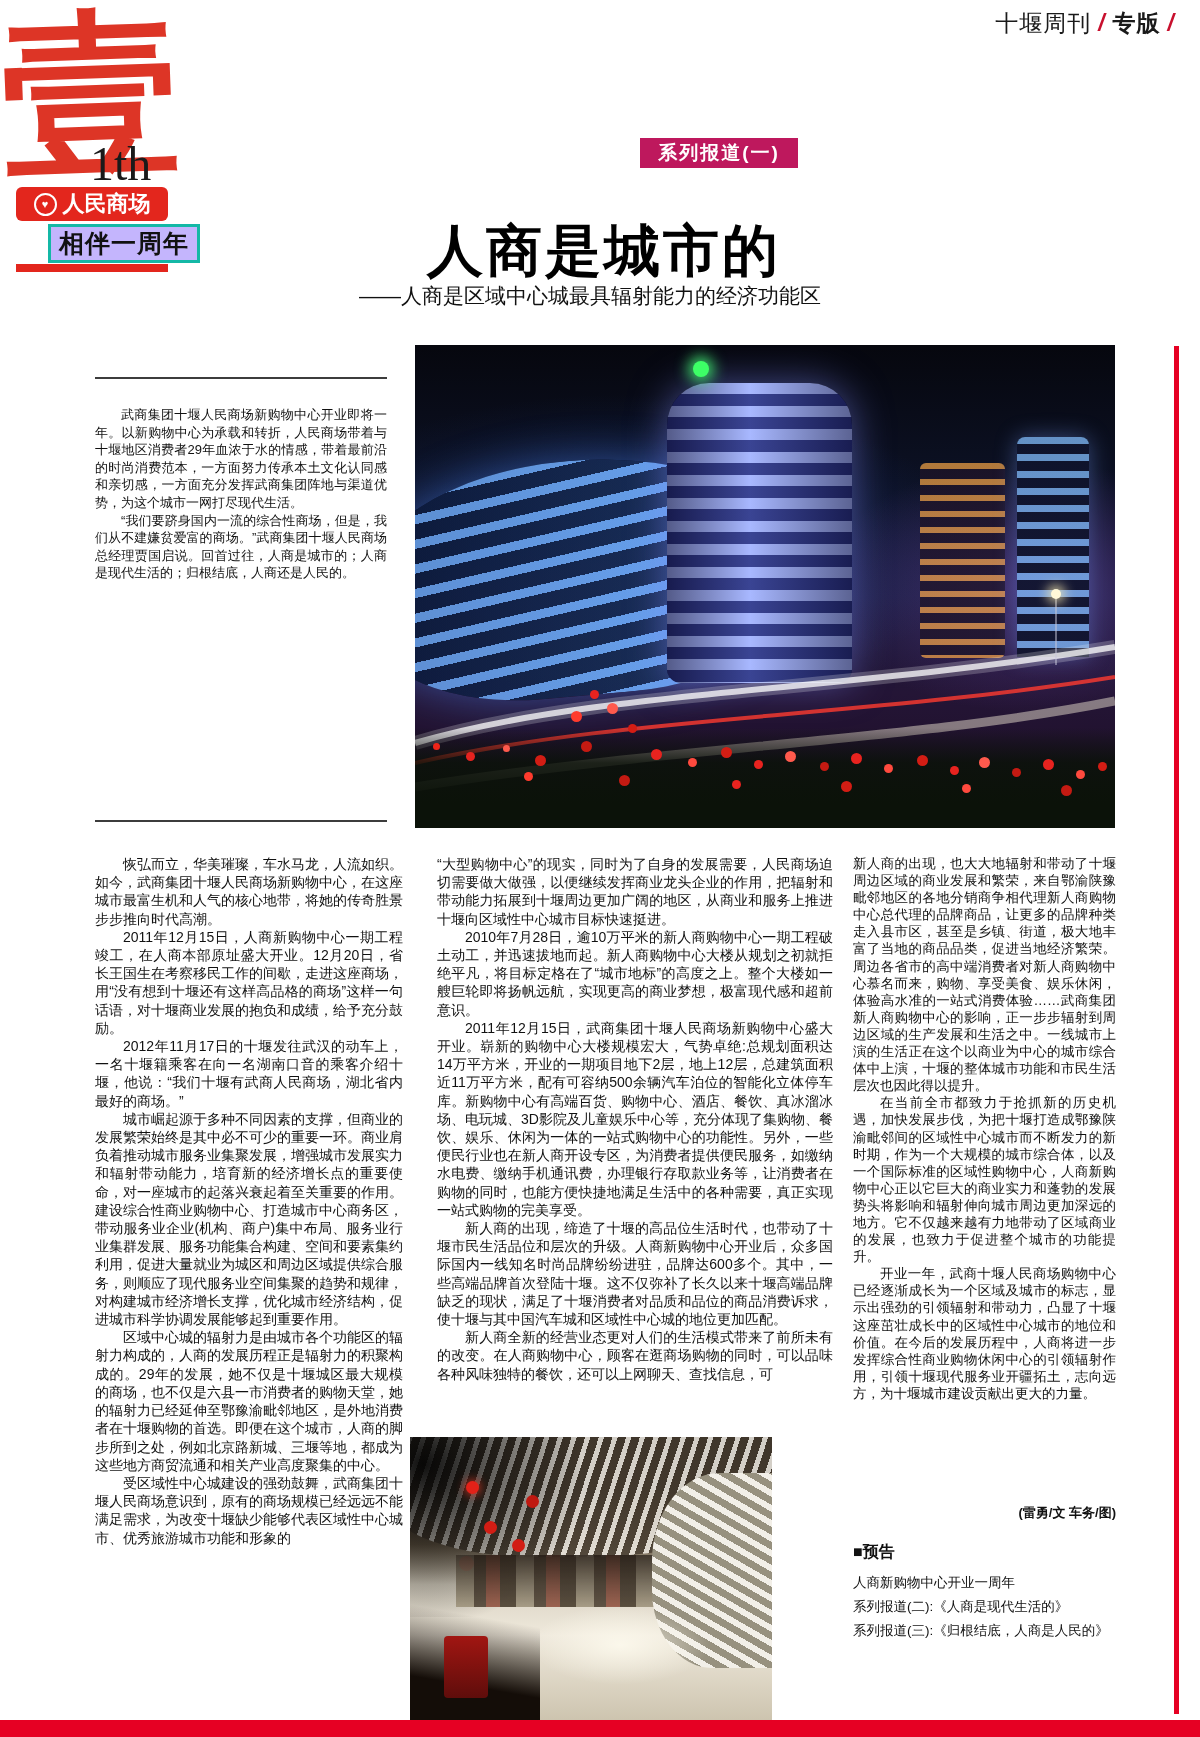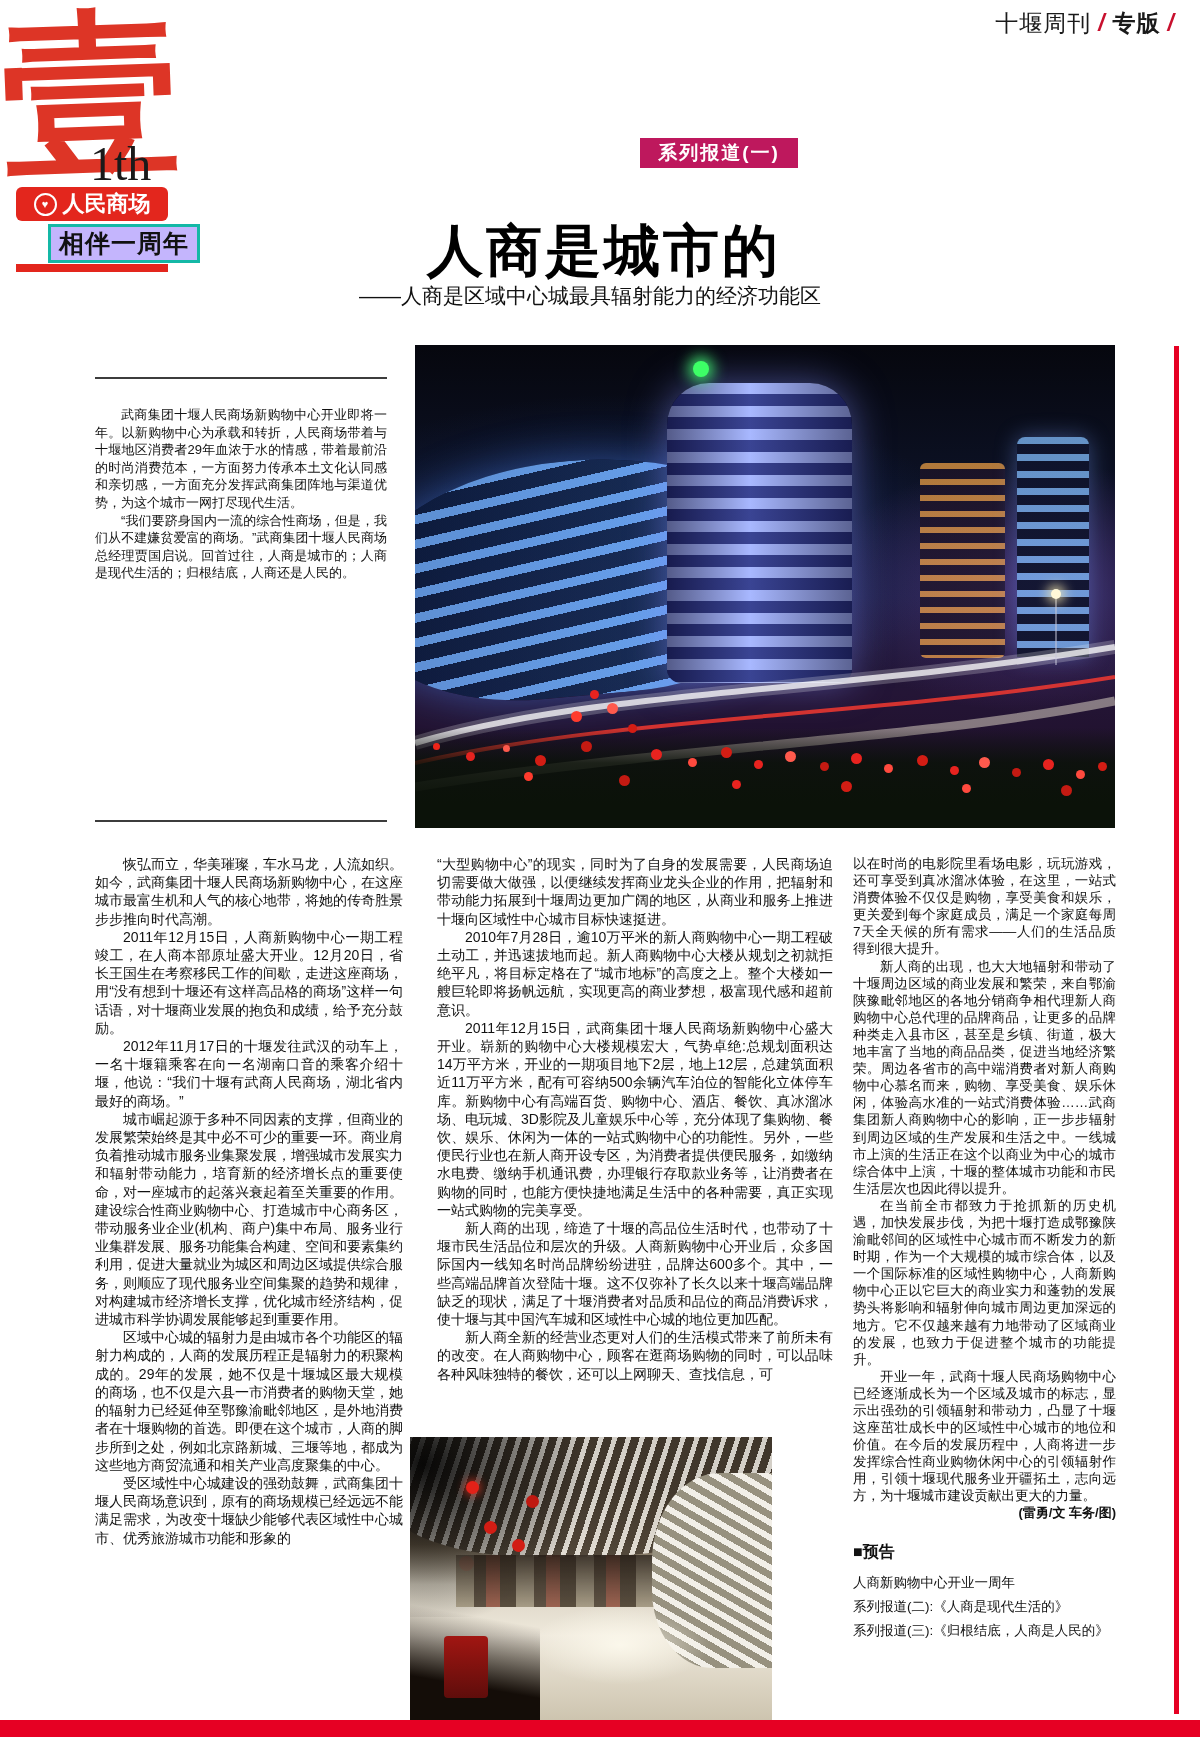--- a/index.html
+++ b/index.html
@@ -169,21 +169,20 @@
       <p>受区域性中心城建设的强劲鼓舞，武商集团十堰人民商场意识到，原有的商场规模已经远远不能满足需求，为改变十堰缺少能够代表区域性中心城市、优秀旅游城市功能和形象的</p>
     </div>
   <div class="col col2 cont">
       <p>“大型购物中心”的现实，同时为了自身的发展需要，人民商场迫切需要做大做强，以便继续发挥商业龙头企业的作用，把辐射和带动能力拓展到十堰周边更加广阔的地区，从商业和服务上推进十堰向区域性中心城市目标快速挺进。</p>
       <p>2010年7月28日，逾10万平米的新人商购物中心一期工程破土动工，并迅速拔地而起。新人商购物中心大楼从规划之初就拒绝平凡，将目标定格在了“城市地标”的高度之上。整个大楼如一艘巨轮即将扬帆远航，实现更高的商业梦想，极富现代感和超前意识。</p>
       <p>2011年12月15日，武商集团十堰人民商场新购物中心盛大开业。崭新的购物中心大楼规模宏大，气势卓绝:总规划面积达14万平方米，开业的一期项目地下2层，地上12层，总建筑面积近11万平方米，配有可容纳500余辆汽车泊位的智能化立体停车库。新购物中心有高端百货、购物中心、酒店、餐饮、真冰溜冰场、电玩城、3D影院及儿童娱乐中心等，充分体现了集购物、餐饮、娱乐、休闲为一体的一站式购物中心的功能性。另外，一些便民行业也在新人商开设专区，为消费者提供便民服务，如缴纳水电费、缴纳手机通讯费，办理银行存取款业务等，让消费者在购物的同时，也能方便快捷地满足生活中的各种需要，真正实现一站式购物的完美享受。</p>
       <p>新人商的出现，缔造了十堰的高品位生活时代，也带动了十堰市民生活品位和层次的升级。人商新购物中心开业后，众多国际国内一线知名时尚品牌纷纷进驻，品牌达600多个。其中，一些高端品牌首次登陆十堰。这不仅弥补了长久以来十堰高端品牌缺乏的现状，满足了十堰消费者对品质和品位的商品消费诉求，使十堰与其中国汽车城和区域性中心城的地位更加匹配。</p>
       <p>新人商全新的经营业态更对人们的生活模式带来了前所未有的改变。在人商购物中心，顾客在逛商场购物的同时，可以品味各种风味独特的餐饮，还可以上网聊天、查找信息，可</p>
     </div>
   <div class="col col3 cont">
-      <p>以在时尚的电影院里看场电影，玩玩游戏，还可享受到真冰溜冰体验，在这里，一站式消费体验不仅仅是购物，享受美食和娱乐，更关爱到每个家庭成员，满足一个家庭每周7天全天候的所有需求——人们的生活品质得到很大提升。</p>
       <p>新人商的出现，也大大地辐射和带动了十堰周边区域的商业发展和繁荣，来自鄂渝陕豫毗邻地区的各地分销商争相代理新人商购物中心总代理的品牌商品，让更多的品牌种类走入县市区，甚至是乡镇、街道，极大地丰富了当地的商品品类，促进当地经济繁荣。周边各省市的高中端消费者对新人商购物中心慕名而来，购物、享受美食、娱乐休闲，体验高水准的一站式消费体验……武商集团新人商购物中心的影响，正一步步辐射到周边区域的生产发展和生活之中。一线城市上演的生活正在这个以商业为中心的城市综合体中上演，十堰的整体城市功能和市民生活层次也因此得以提升。</p>
       <p>在当前全市都致力于抢抓新的历史机遇，加快发展步伐，为把十堰打造成鄂豫陕渝毗邻间的区域性中心城市而不断发力的新时期，作为一个大规模的城市综合体，以及一个国际标准的区域性购物中心，人商新购物中心正以它巨大的商业实力和蓬勃的发展势头将影响和辐射伸向城市周边更加深远的地方。它不仅越来越有力地带动了区域商业的发展，也致力于促进整个城市的功能提升。</p>
       <p>开业一年，武商十堰人民商场购物中心已经逐渐成长为一个区域及城市的标志，显示出强劲的引领辐射和带动力，凸显了十堰这座茁壮成长中的区域性中心城市的地位和价值。在今后的发展历程中，人商将进一步发挥综合性商业购物休闲中心的引领辐射作用，引领十堰现代服务业开疆拓土，志向远方，为十堰城市建设贡献出更大的力量。</p>
     </div>
   <div class="credit">(雷勇/文 车务/图)</div>
 
   <div class="preview">
     <div class="preview-header">■预告</div>
     <div class="preview-lines">
         <p>人商新购物中心开业一周年</p>

